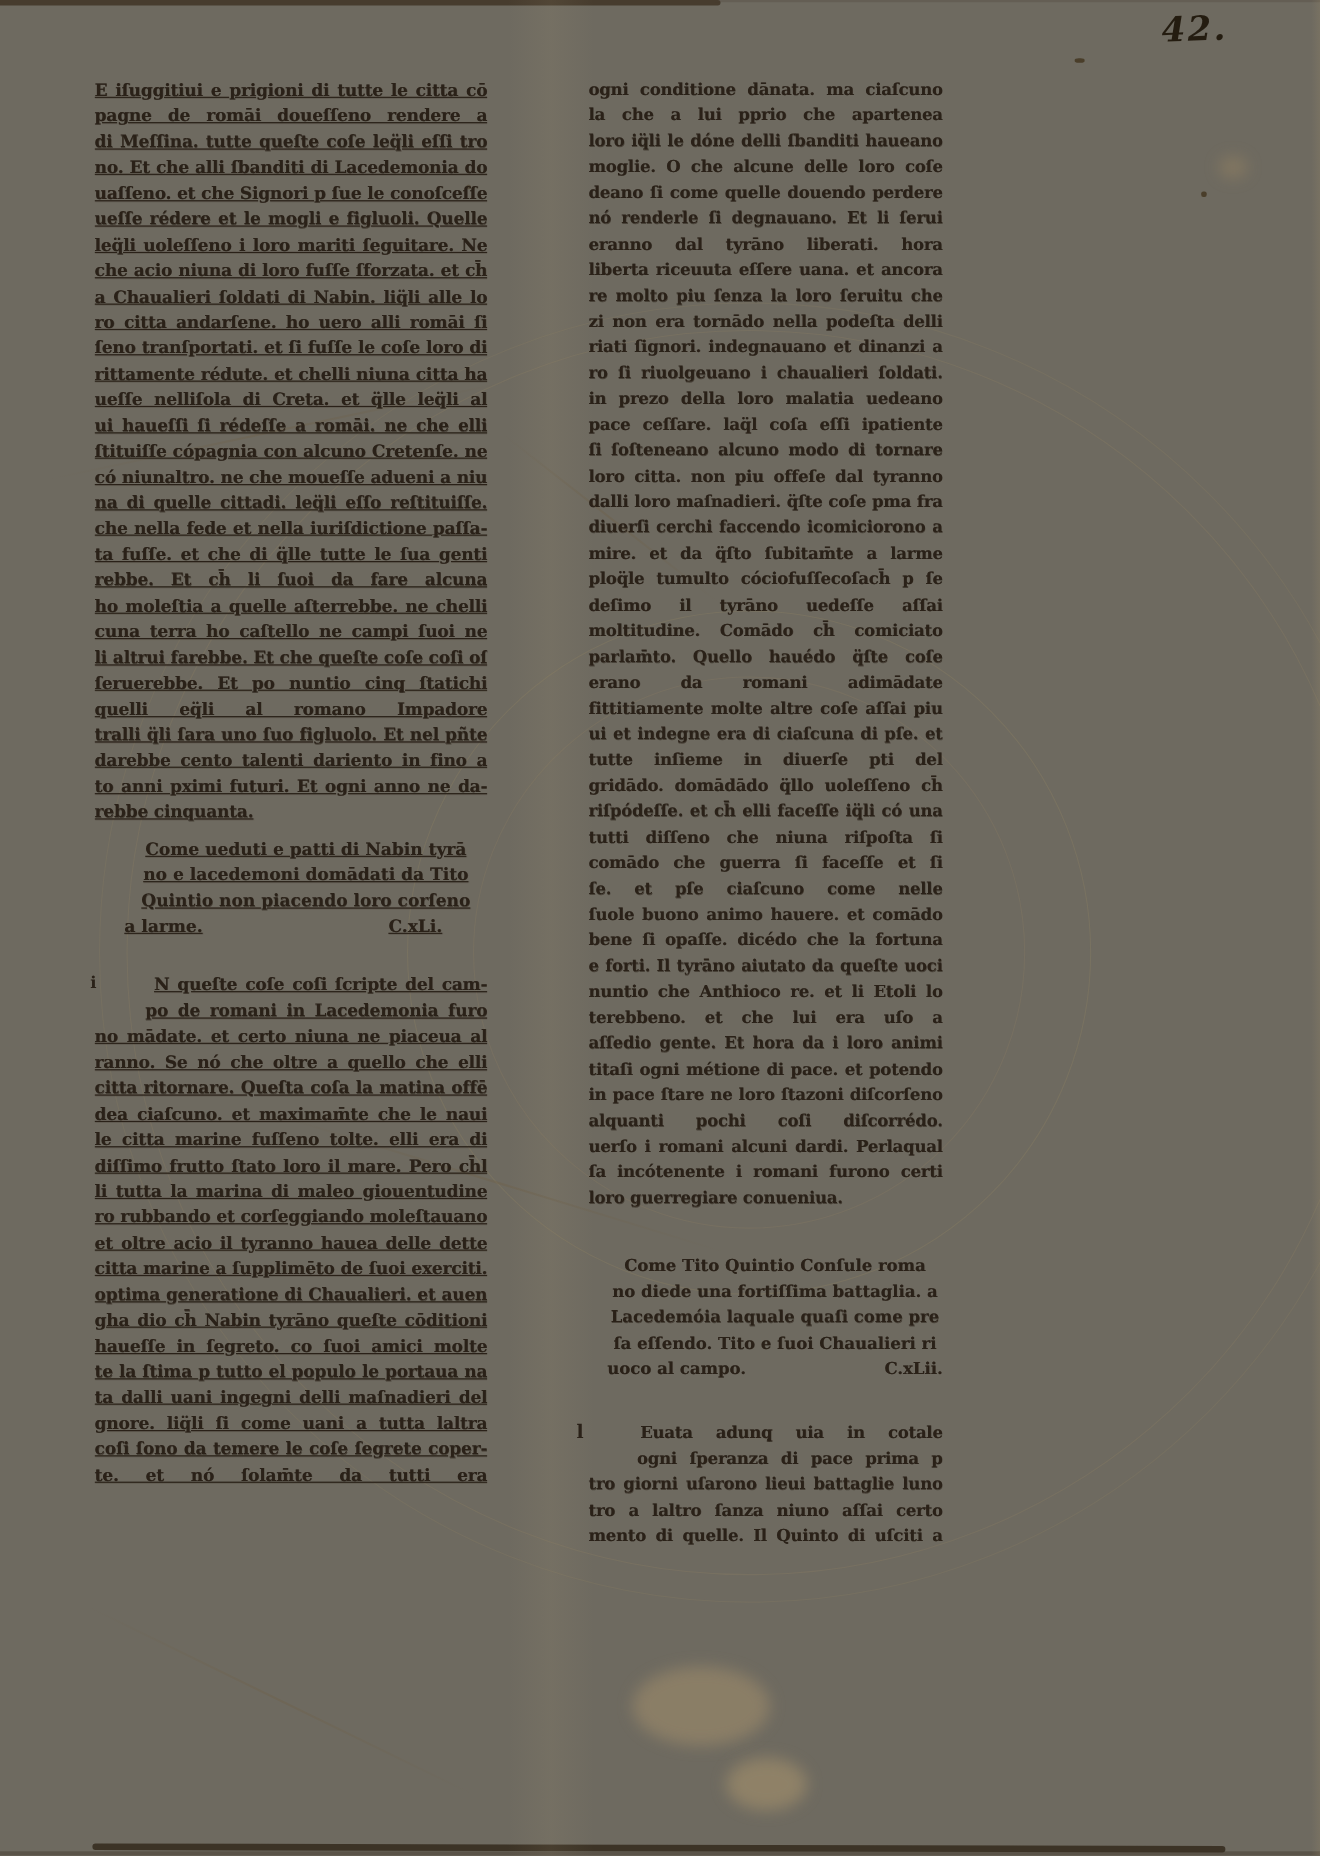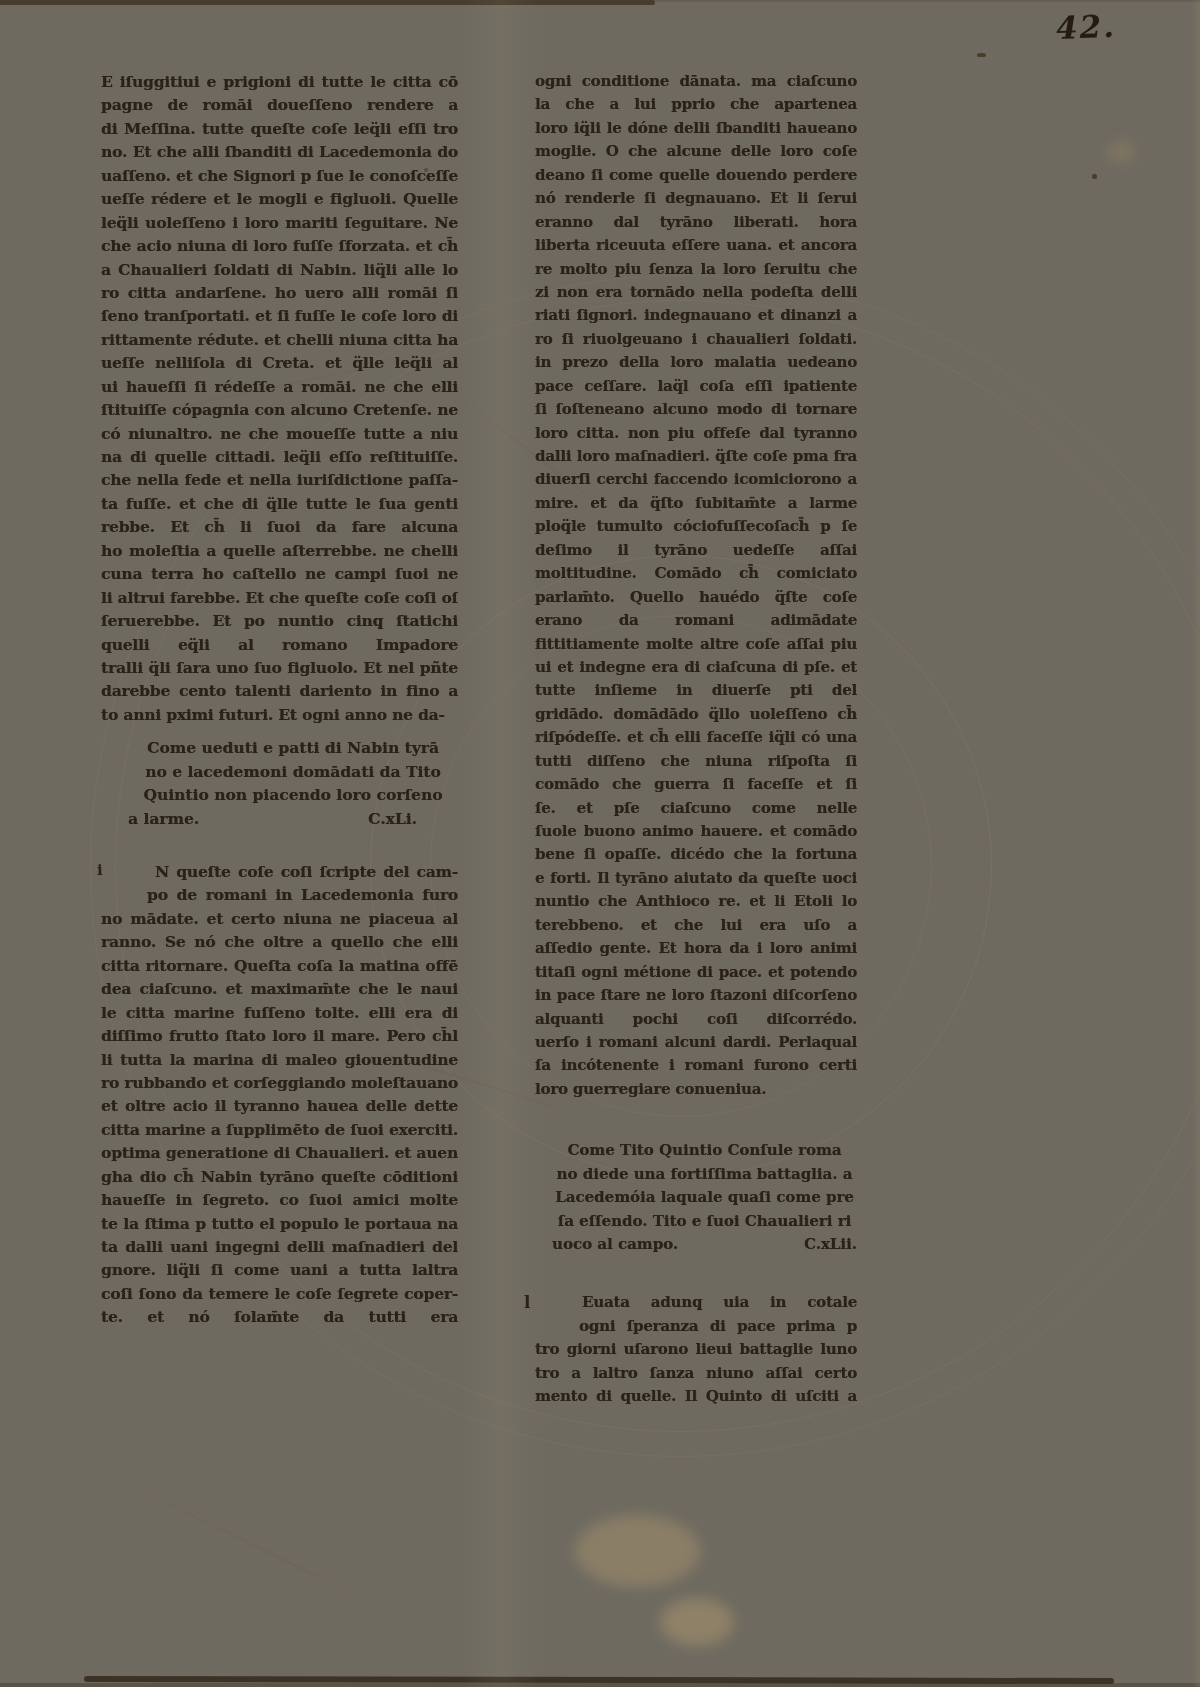--- a/index.html
+++ b/index.html
@@ -10,21 +10,21 @@
       radial-gradient(ellipse 700px 420px at 78% 8%, rgba(246,240,218,.9) 0%, rgba(246,240,218,0) 60%),
       radial-gradient(ellipse 900px 500px at 50% 104%, rgba(219,205,170,.65) 0%, rgba(219,205,170,0) 60%),
       radial-gradient(ellipse 500px 900px at 0% 55%, rgba(214,201,168,.5) 0%, rgba(214,201,168,0) 55%),
       linear-gradient(90deg,#ddd2b4 0%,#eae2c8 3.5%,#ebe3c9 82%,#e7decl 92%,#e2d8ba 100%),
       #e9e1c6;
   }
   .gutter{position:absolute;left:462px;top:0;width:78px;height:100%;
     background:linear-gradient(90deg,rgba(0,0,0,0),rgba(176,160,124,.10),rgba(0,0,0,0));}
   
   .col{position:absolute;top:70px;}
-  .col-left{left:101px;width:357px;font-size:15.5px;}
+  .col-left{left:86px;width:357px;font-size:15.5px;text-decoration:underline;}
   .col-right{left:535px;width:322px;font-size:15px;}
   .tl{height:23.45px;line-height:23.45px;font-weight:bold;overflow:hidden;
       text-align:justify;text-align-last:justify;letter-spacing:-0.2px;
       text-shadow:0.35px 0.3px 0 rgba(42,33,24,.55);}
   .last-short .tl:last-child{text-align-last:left;}
   .heading{margin-top:10px;padding-left:27px;}
   .col-right .heading{margin-top:38px;padding-left:17px;}
   .hl,.h-last{height:23.45px;line-height:23.45px;font-weight:bold;
       text-shadow:0.35px 0.3px 0 rgba(42,33,24,.55);text-align:center;}
   .h-last{display:flex;justify-content:space-between;}
@@ -111,33 +111,34 @@
           <div class="tl">ueſſe rédere et le mogli e figluoli. Quelle</div>
           <div class="tl">leq̈li uoleſſeno i loro mariti ſeguitare. Ne</div>
           <div class="tl">che acio niuna di loro fuſſe ſforzata. et ch̄</div>
           <div class="tl">a Chaualieri ſoldati di Nabin. liq̈li alle lo</div>
           <div class="tl">ro citta andarſene. ho uero alli romāi ſi fuſ</div>
           <div class="tl">ſeno tranſportati. et ſi fuſſe le coſe loro di</div>
           <div class="tl">rittamente rédute. et chelli niuna citta ha</div>
           <div class="tl">ueſſe nelliſola di Creta. et q̈lle leq̈li al pñte</div>
           <div class="tl">ui haueſſi ſi rédeſſe a romāi. ne che elli có</div>
           <div class="tl">ſtituiſſe cópagnia con alcuno Cretenſe. ne</div>
-          <div class="tl">có niunaltro. ne che moueſſe tutte a niu</div>
+          <div class="tl">có niunaltro. ne che moueſſe adueni a niu</div>
           <div class="tl">na di quelle cittadi. leq̈li eſſo reſtituiſſe. et</div>
           <div class="tl">che nella fede et nella iuriſdictione paſſa-</div>
           <div class="tl">ta fuſſe. et che di q̈lle tutte le ſua genti tra</div>
           <div class="tl">rebbe. Et ch̄ li ſuoi da fare alcuna ingiuria</div>
           <div class="tl">ho moleſtia a quelle aſterrebbe. ne chelli al</div>
           <div class="tl">cuna terra ho caſtello ne campi ſuoi ne nel</div>
           <div class="tl">li altrui farebbe. Et che queſte coſe coſi oſ</div>
           <div class="tl">ſeruerebbe. Et po nuntio cinq̨ ſtatichi</div>
           <div class="tl">quelli eq̈li al romano Impadore piaceſſeno</div>
           <div class="tl">tralli q̈li ſara uno ſuo figluolo. Et nel pñte</div>
           <div class="tl">darebbe cento talenti dariento in fino a ot</div>
           <div class="tl">to anni pximi futuri. Et ogni anno ne da-</div>
+          <div class="tl">rebbe cinquanta.</div>
         </div>
     </div>
     <div class="heading">
       <div class="h-lines">
 
       <div class="hl">Come ueduti e patti di Nabin tyrā</div>
           <div class="hl">no e lacedemoni domādati da Tito</div>
           <div class="hl">Quintio non piacendo loro corſeno</div>
         </div>
       <div class="h-last">

